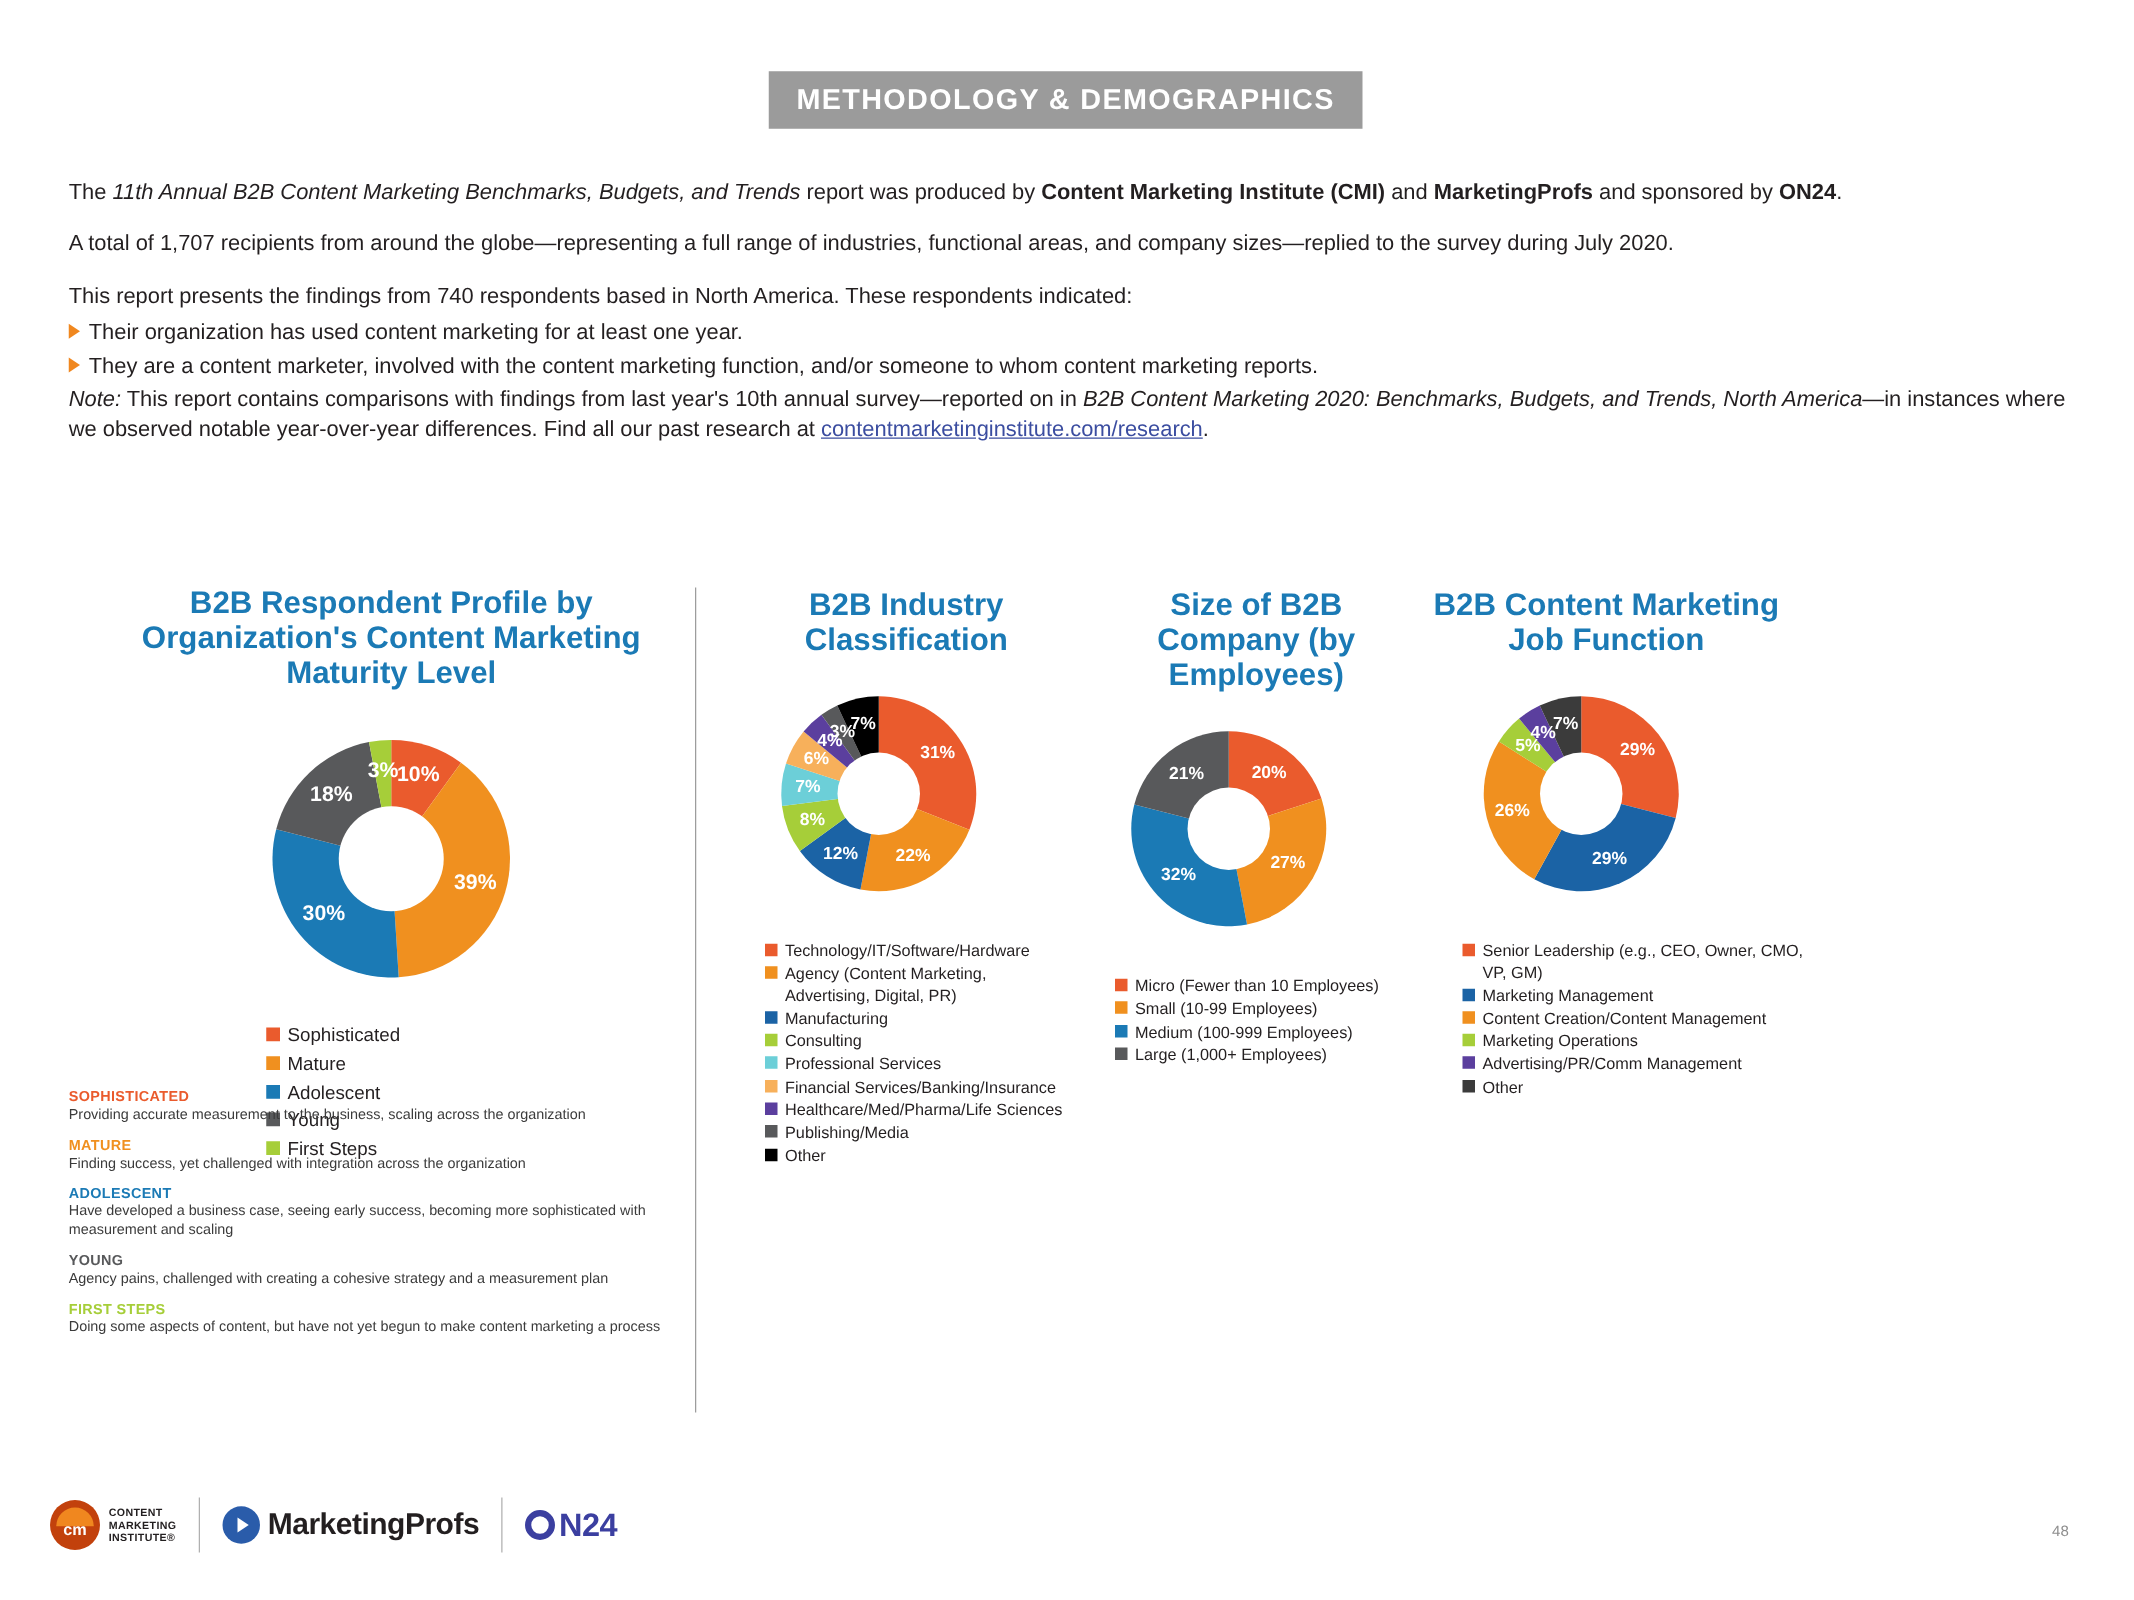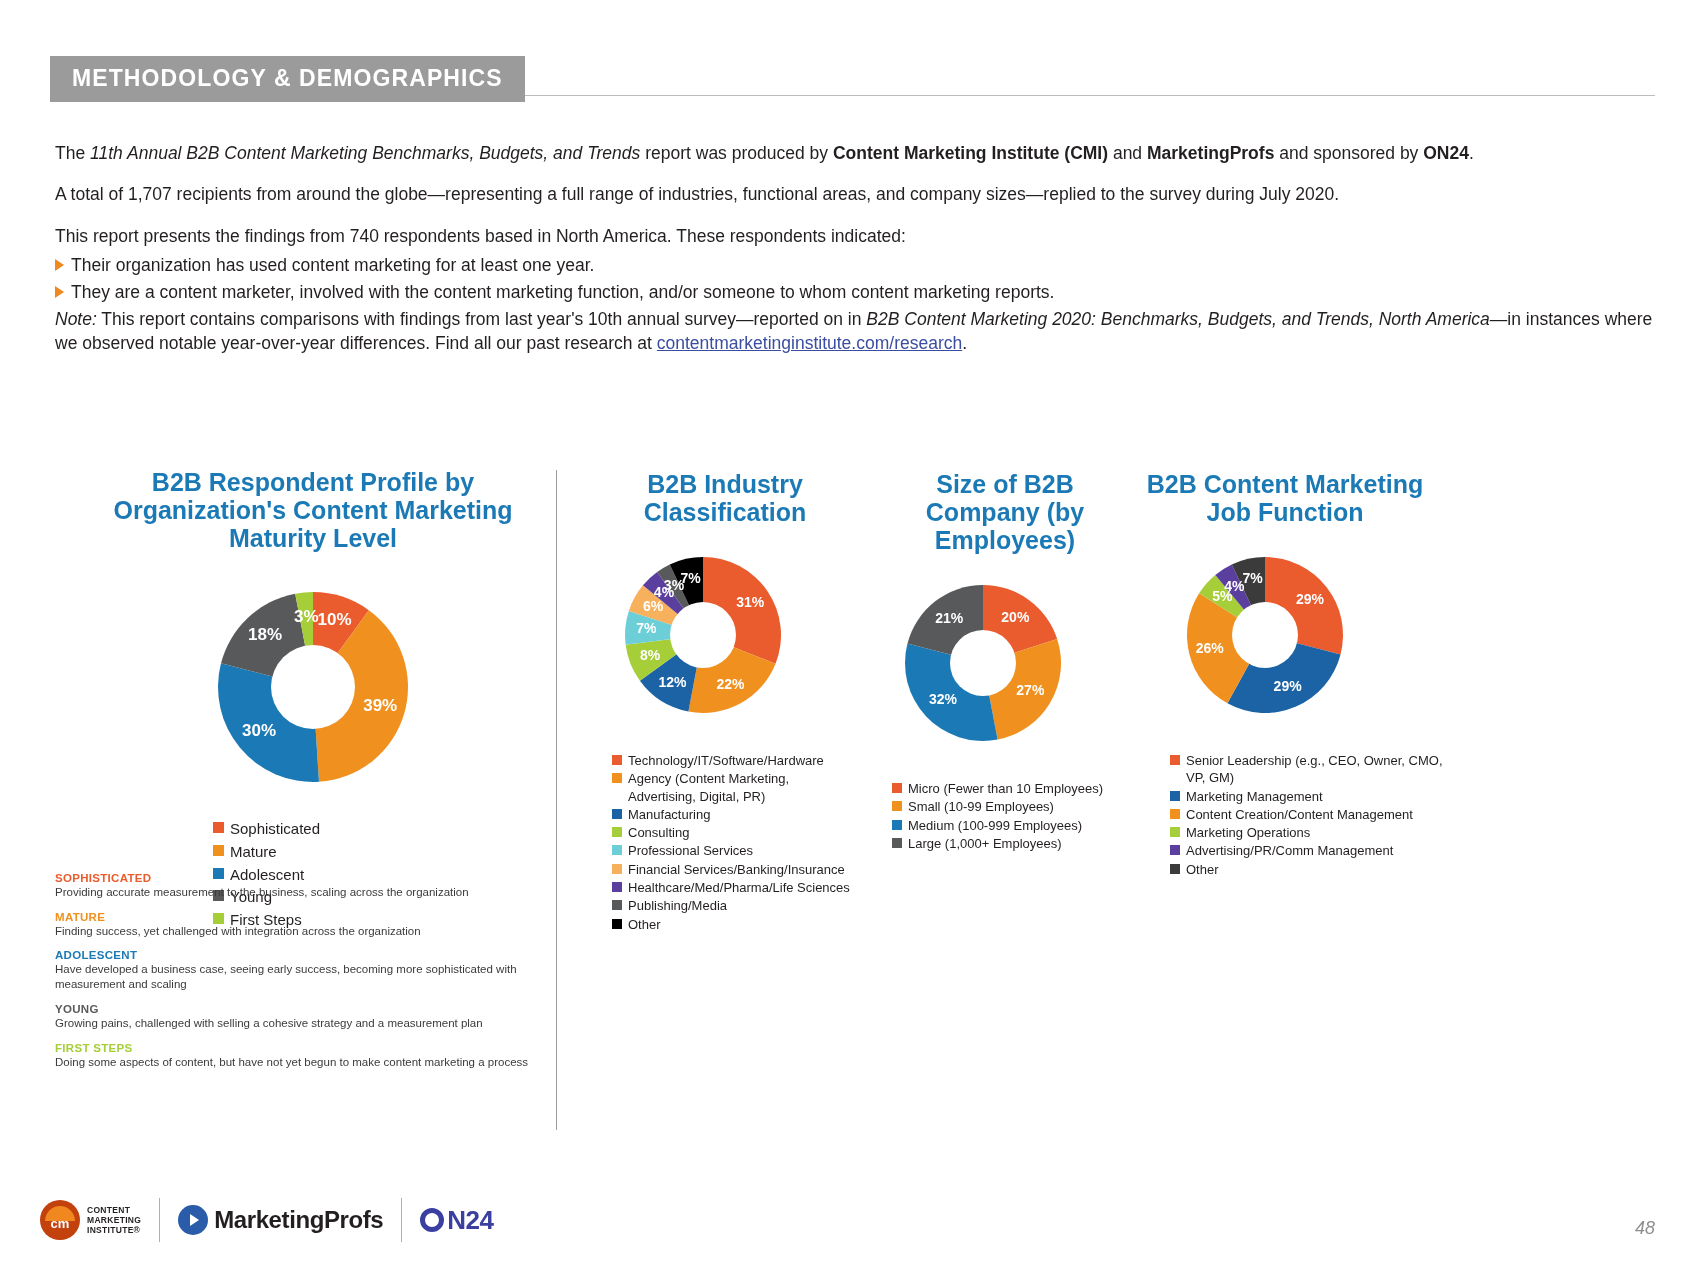--- a/index.html
+++ b/index.html
@@ -9,21 +9,21 @@
     background: #ffffff;
     font-family: "Liberation Sans", sans-serif;
     color: #231f20;
     position: relative;
     overflow: hidden;
   }
 
   
   .header-row {
     position: absolute; left: 50px; top: 57px; right: 52px; height: 44px;
-    display: flex; align-items: center;
+    display: flex; align-items: center; flex-direction: column;
   }
   .header-tag {
     background: #9b9b9b; color: #ffffff;
     font-size: 23px; font-weight: bold; letter-spacing: 1.1px;
     padding: 9px 22px 10px 22px; white-space: nowrap;
   }
   .header-rule { flex: 1; height: 1px; background: #bcbcbc; align-self: flex-end; margin-bottom: 5px; }
 
   
   .intro { position: absolute; left: 55px; top: 142px; width: 1600px; }
@@ -95,21 +95,21 @@
     width: 30px; height: 30px; border-radius: 50%; background: #2a5caa;
     display: flex; align-items: center; justify-content: center;
   }
   .mp-circle::after { content: ""; width: 0; height: 0; border-left: 9px solid #ffffff; border-top: 6px solid transparent; border-bottom: 6px solid transparent; margin-left: 3px; }
   .mp-text { font-size: 24px; font-weight: bold; color: #231f20; letter-spacing: -0.4px; }
   .on24 { display: flex; align-items: center; gap: 3px; color: #3b3fa0; font-size: 26px; font-weight: bold; letter-spacing: -0.5px; }
   .on24-ring {
     width: 24px; height: 24px; border-radius: 50%;
     border: 5px solid #3b3fa0; display: inline-block;
   }
-  .page-num { position: absolute; right: 52px; top: 1218px; font-size: 18px; color: #8d8d8d; font-style: italic; }
+  .page-num { position: absolute; right: 52px; top: 1218px; font-size: 12px; color: #8d8d8d; }
 </style>
 </head>
 <body>
 
 <div class="header-row">
   <div class="header-tag">METHODOLOGY &amp; DEMOGRAPHICS</div>
   <div class="header-rule"></div>
 </div>
 
 <div class="intro">
@@ -178,21 +178,21 @@
 </div>
 
 <div class="defs" id="maturity-defs">
     <div class="def-head" style="color: rgb(234, 91, 45);">SOPHISTICATED</div>
     <div class="def-body">Providing accurate measurement to the business,  scaling across the organization</div>
     <div class="def-head" style="color: rgb(240, 144, 31);">MATURE</div>
     <div class="def-body">Finding success, yet challenged with integration across the  organization</div>
     <div class="def-head" style="color: rgb(27, 122, 181);">ADOLESCENT</div>
     <div class="def-body">Have developed a business case, seeing early success,  becoming more sophisticated with measurement and scaling</div>
     <div class="def-head" style="color: rgb(88, 89, 91);">YOUNG</div>
-    <div class="def-body">Growing pains, challenged with selling a cohesive strategy  and a measurement plan</div>
+    <div class="def-body">Agency pains, challenged with creating a cohesive strategy  and a measurement plan</div>
     <div class="def-head" style="color: rgb(166, 206, 57);">FIRST STEPS</div>
     <div class="def-body">Doing some aspects of content, but have not yet begun to make  content marketing a process</div>
   </div>
 
 <div class="panel" style="left:600px; top:470px; width:250px;">
   <div class="chart-title" style="font-size:25px;">B2B Industry Classification</div>
   <div class="donut-wrap" style="width:190px;height:190px;margin-top:14px;margin-left:8px;">
     <svg width="190" height="190" viewBox="0 0 190 190">
       <g id="donut-industry">
           <path d="M 95 95 L 95 17 A 78 78 0 0 1 167.52256589928362 123.71371510940487 Z" fill="#ea5b2d"></path>

